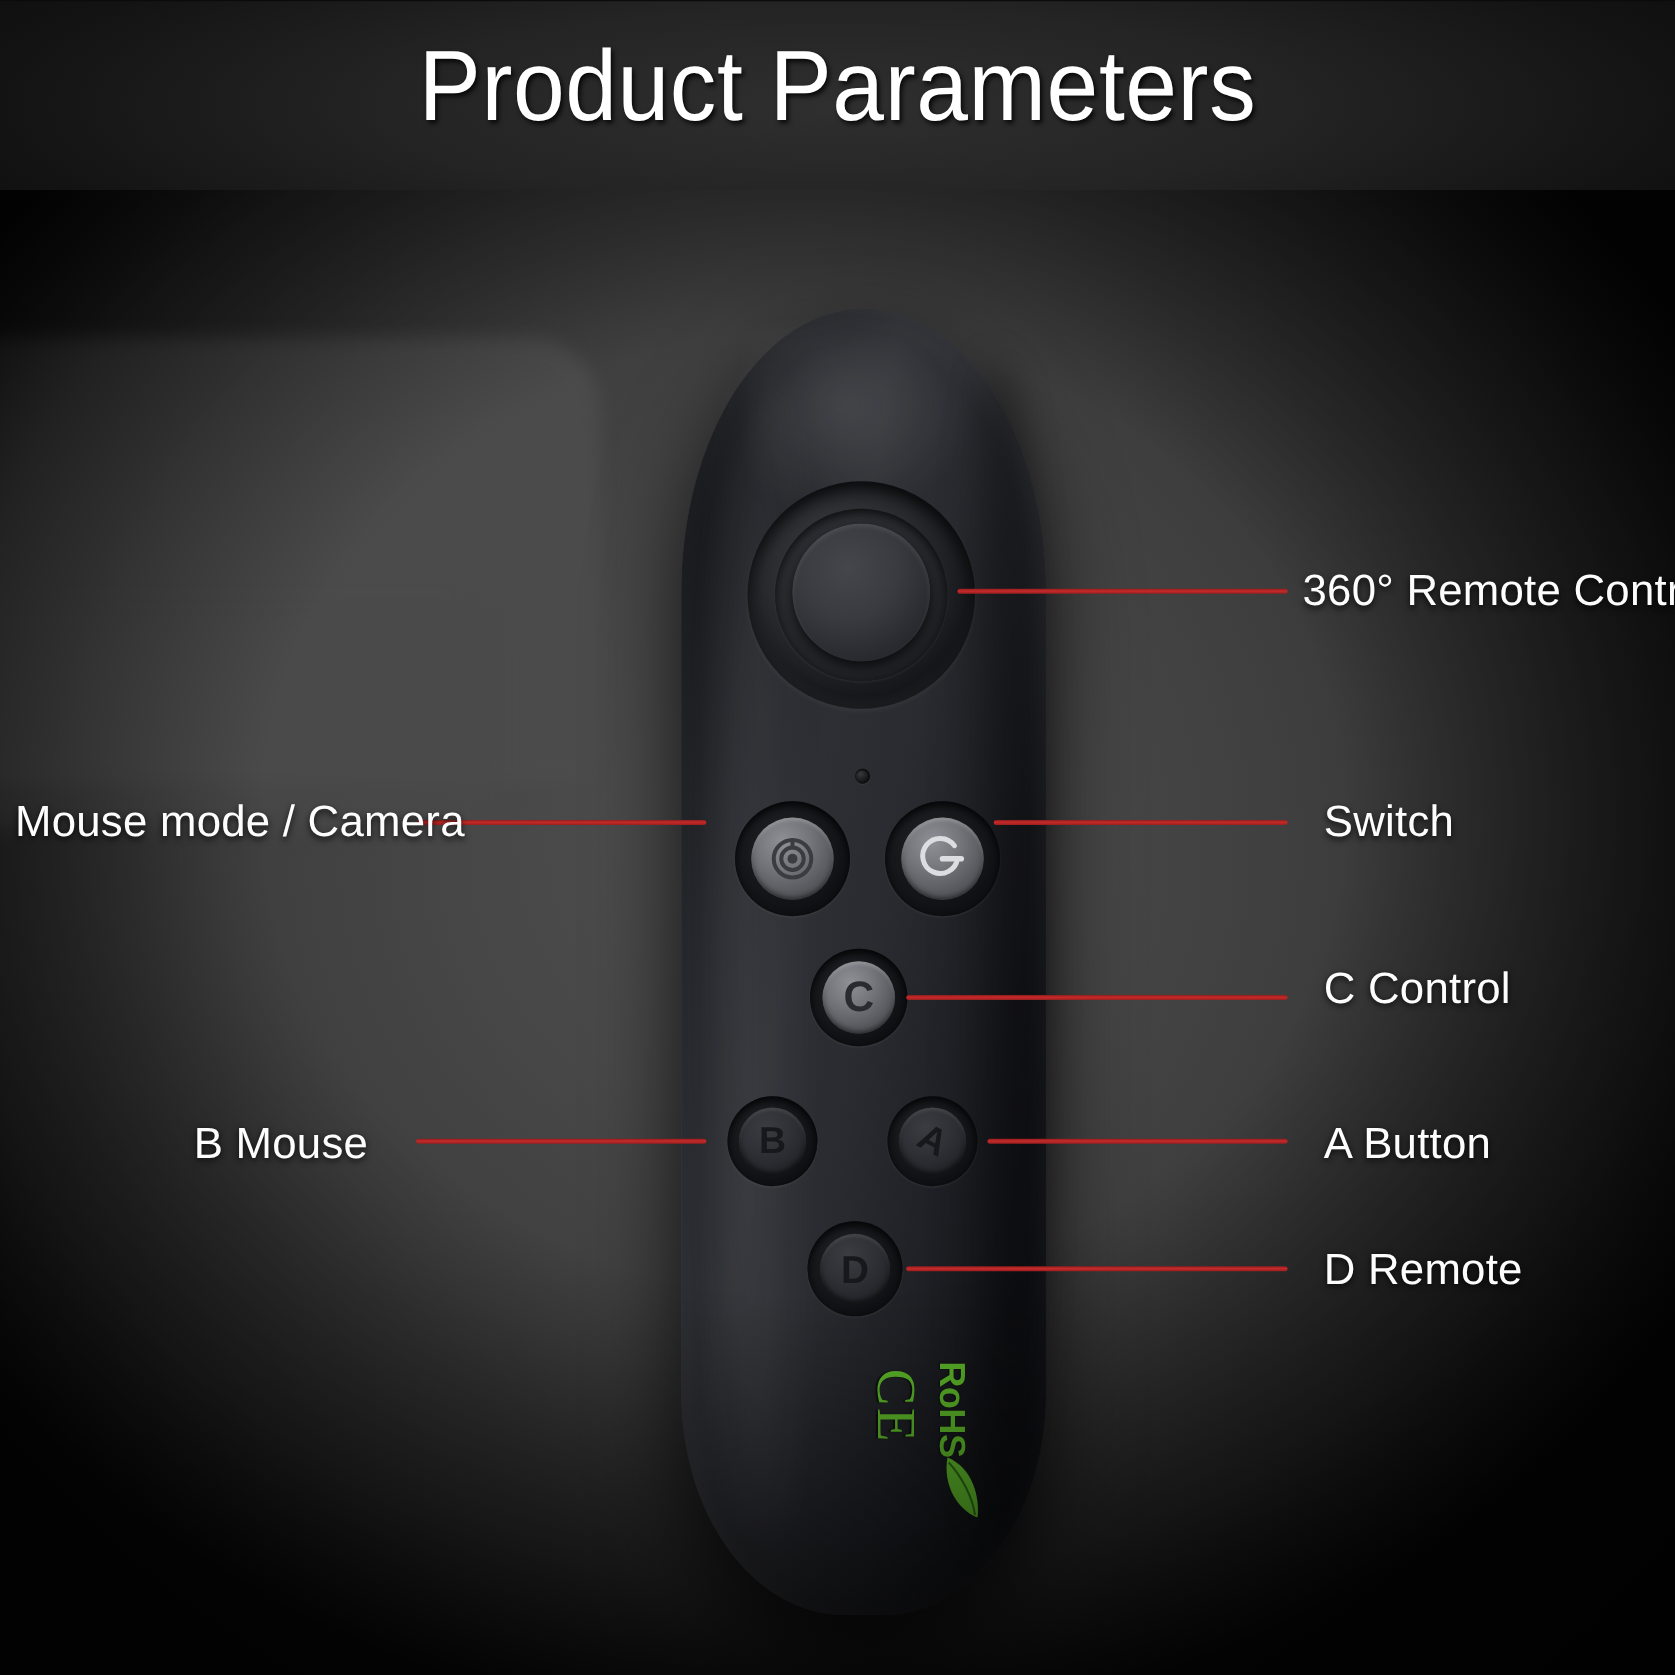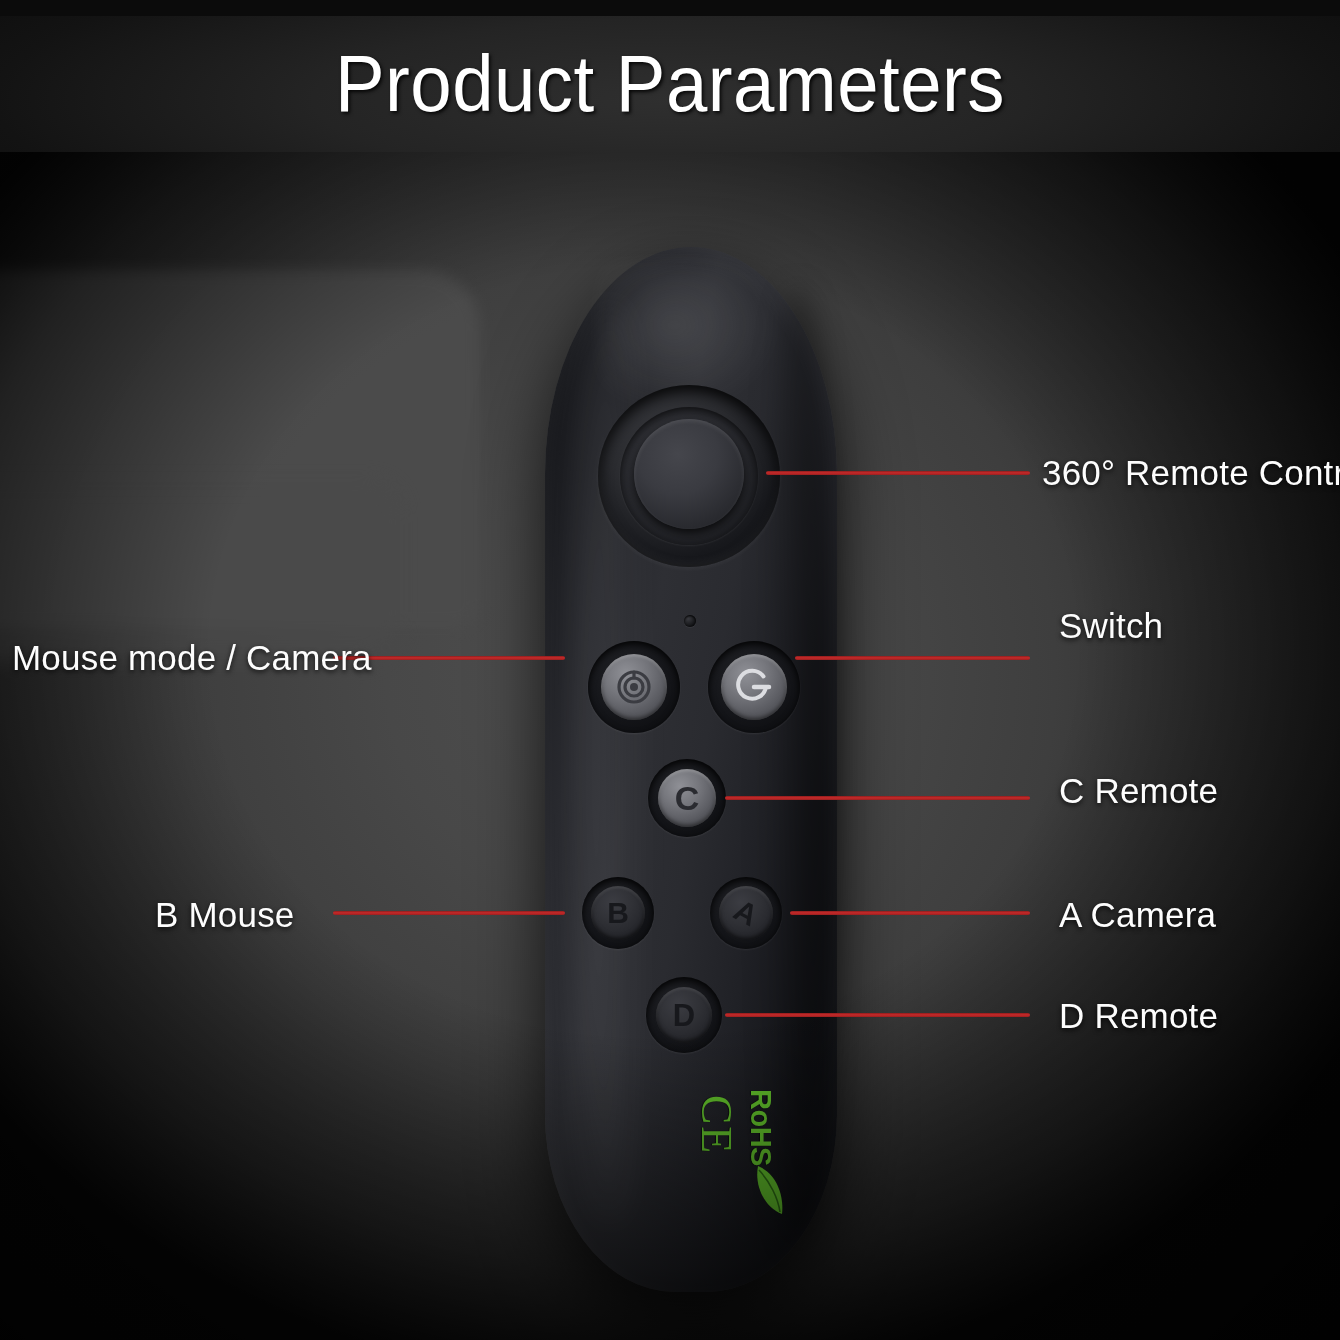--- a/index.html
+++ b/index.html
@@ -12,21 +12,21 @@
     width: 1340px;
     height: 1340px;
     overflow: hidden;
     font-family: "Liberation Sans", sans-serif;
     background: #0b0b0b;
   }
 
   
   .header-band {
     position: absolute;
-    left: 0; top: 16px;
+    left: 0; top: 1px;
     width: 1340px;
     height: 152px;
     background:
       radial-gradient(ellipse 70% 140% at 50% 55%, #2f2f2f 0%, #242424 38%, #131313 72%, #0a0a0a 100%);
   }
   .header-title {
     position: absolute;
     left: 0; top: 22px;
     width: 1340px;
     text-align: center;
@@ -351,25 +351,25 @@
   <div class="lead-line" style="left:766px;  top:471px;  width:264px;"></div>
   <div class="lead-line" style="left:795px;  top:656px;  width:235px;"></div>
   <div class="lead-line" style="left:725px;  top:796px;  width:305px;"></div>
   <div class="lead-line" style="left:790px;  top:911px;  width:240px;"></div>
   <div class="lead-line" style="left:725px;  top:1013px; width:305px;"></div>
   <div class="lead-line" style="left:333px;  top:656px;  width:232px;"></div>
   <div class="lead-line" style="left:333px;  top:911px;  width:232px;"></div>
 
   <div class="callout-label" style="left:1042px; top:453px;">360° Remote Control</div>
 
-  <div class="callout-label" style="left:1059px; top:606px;">Switch</div>
-
-  <div class="callout-label" style="left:1059px; top:771px;">C Remote</div>
-
-  <div class="callout-label" style="left:1059px; top:895px;">A Camera</div>
+  <div class="callout-label" style="left:1059px; top:638px;">Switch</div>
+
+  <div class="callout-label" style="left:1059px; top:771px;">C Control</div>
+
+  <div class="callout-label" style="left:1059px; top:895px;">A Button</div>
 
   <div class="callout-label" style="left:1059px; top:996px;">D Remote</div>
 
   <div class="callout-label" style="left:12px; top:638px;">Mouse mode / Camera</div>
 
   <div class="callout-label" style="left:155px; top:895px;">B Mouse</div>
 
 </div>
 
 </body></html>

